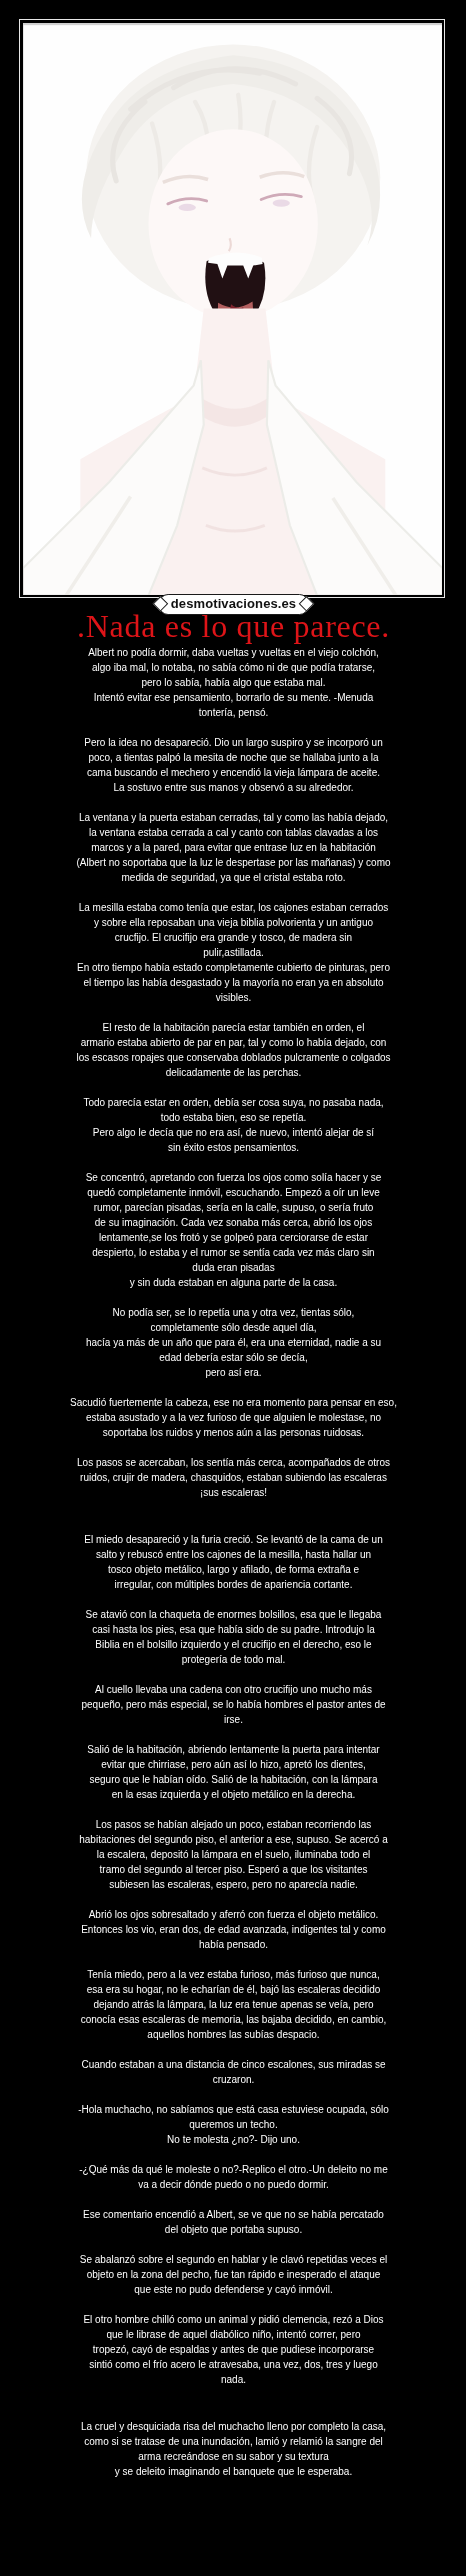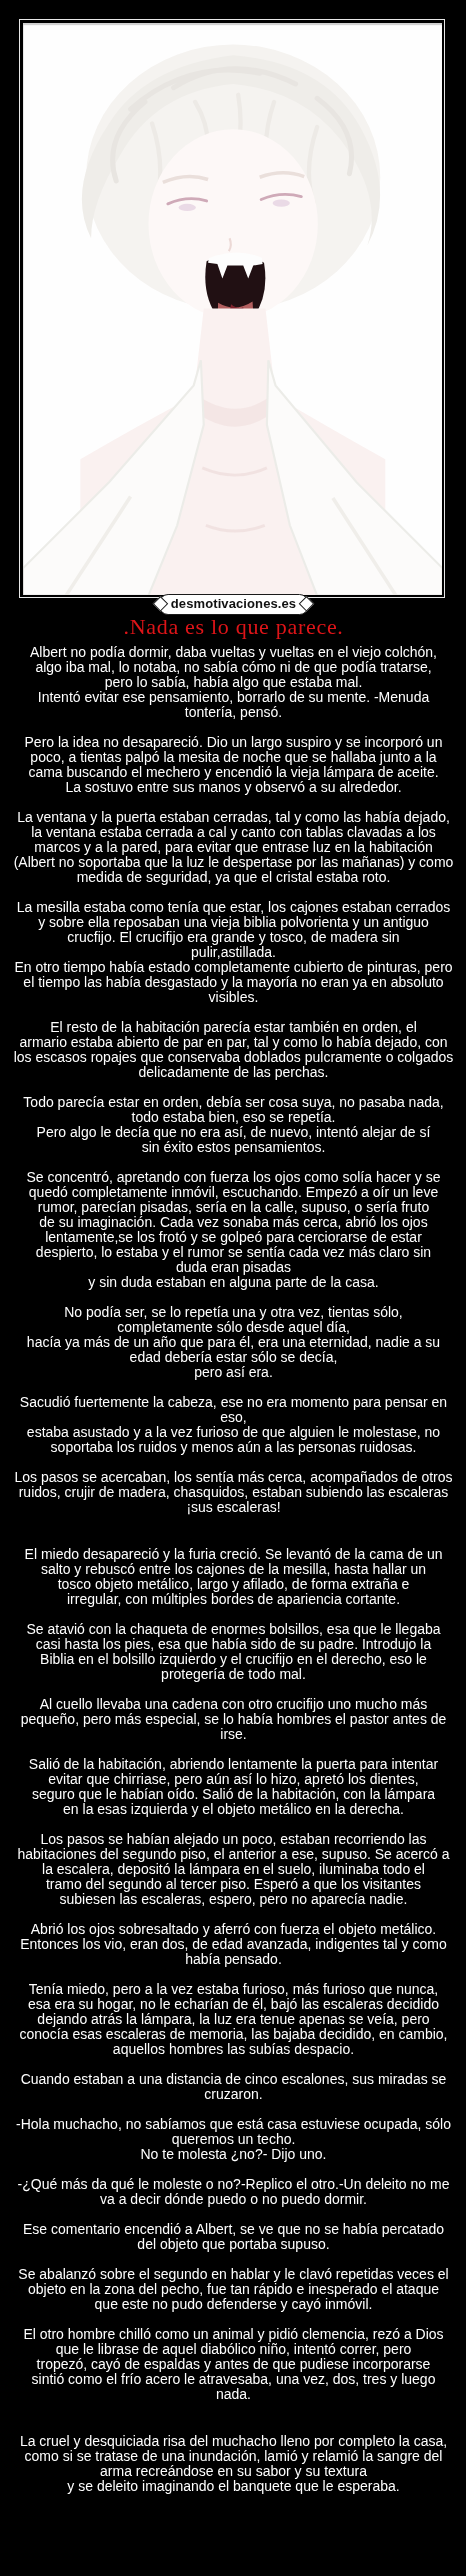--- a/index.html
+++ b/index.html
@@ -38,29 +38,29 @@
     background: var(--watermark-bg, #fff); border: 0.7px solid #1a1a1a;
     transform: translateY(-50%) rotate(45deg); z-index: -1;
   }
   .watermark::before { left: -4.3px; }
   .watermark::after  { right: -4.3px; }
 
   .title {
     position: absolute; top: 607px; left: 0; width: 100%;
     margin: 0; text-align: center;
     font-family: "Liberation Serif", serif; font-weight: normal;
-    font-size: 22px; line-height: 39px; letter-spacing: 0.7px;
+    font-size: 32px; line-height: 39px; letter-spacing: 0.7px;
     color: var(--title, #de1418);
   }
 
   .story {
     position: absolute; top: 645px; left: 8.6px; right: 8.6px;
     text-align: center;
     color: var(--text, #fff);
-    font-size: 14px; line-height: 15px;
+    font-size: 10px; line-height: 15px;
   }
   .story p { margin: 15px 0 0; white-space: pre-line; }
   .story p:first-child { margin-top: 0; }
   .story p.gap-large { margin-top: 32px; }
 </style>
 </head>
 <body>
 
 <div class="page">
 

